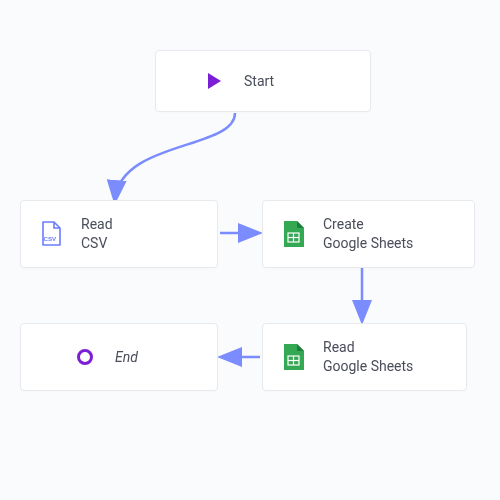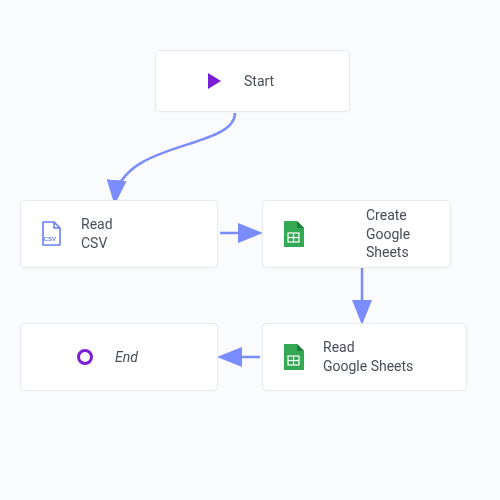--- a/index.html
+++ b/index.html
@@ -50,42 +50,42 @@
     <marker id="arrowhead" markerWidth="10" markerHeight="8" refX="8" refY="4" orient="auto">
       <polygon points="0 0, 10 4, 0 8" fill="#7b8cff"></polygon>
     </marker>
   </defs>
   <path d="M 235 113 C 235 150, 120 140, 115 200" stroke="#7b8cff" stroke-width="2.5" fill="none" marker-end="url(#arrowhead)"></path>
   <line x1="220" y1="233" x2="258" y2="233" stroke="#7b8cff" stroke-width="2.5" marker-end="url(#arrowhead)"></line>
   <line x1="362" y1="268" x2="362" y2="320" stroke="#7b8cff" stroke-width="2.5" marker-end="url(#arrowhead)"></line>
   <line x1="260" y1="357" x2="222" y2="357" stroke="#7b8cff" stroke-width="2.5" marker-end="url(#arrowhead)"></line>
 </svg>
 
-<div class="node" style="left:155px; top:50px; width:195px; height:62px;">
+<div class="node" style="left:155px; top:50px; width:216px; height:62px;">
   <span class="node-icon" style="margin-left:28px;">
     <svg width="20" height="20" viewBox="0 0 20 20">
         <path d="M4 2 L17 10 L4 18 Z" fill="#7b1fd6"></path>
       </svg>
   </span>
   <span class="node-label">Start</span>
 </div>
 
 <div class="node" style="left:20px; top:200px; width:198px; height:68px;">
   <span class="node-icon">
     <svg width="22" height="26" viewBox="0 0 22 26">
       <path d="M3 1 L14 1 L20 7 L20 24 L3 24 Z" fill="none" stroke="#6b7cff" stroke-width="1.6" stroke-linejoin="round"></path>
       <path d="M14 1 L14 7 L20 7" fill="none" stroke="#6b7cff" stroke-width="1.6"></path>
       <text x="3.5" y="20" font-size="6.2" fill="#6b7cff" font-weight="600" font-family="sans-serif">CSV</text>
     </svg>
   </span>
   <span class="node-label">Read
 CSV</span>
 </div>
 
-<div class="node" style="left:262px; top:200px; width:189px; height:68px;gap:43px;">
+<div class="node" style="left:262px; top:200px; width:213px; height:68px;">
   <span class="node-icon">
     <svg width="22" height="26" viewBox="0 0 22 26">
       <path d="M2 0 L15 0 L22 7 L22 26 L2 26 Z" fill="#34a853"></path>
       <path d="M15 0 L15 7 L22 7 Z" fill="#1e7e3e"></path>
       <rect x="6" y="12" width="11" height="9" fill="none" stroke="#ffffff" stroke-width="1.2"></rect>
       <line x1="6" y1="16.5" x2="17" y2="16.5" stroke="#ffffff" stroke-width="1.2"></line>
       <line x1="11.5" y1="12" x2="11.5" y2="21" stroke="#ffffff" stroke-width="1.2"></line>
     </svg>
   </span>
   <span class="node-label">Create

